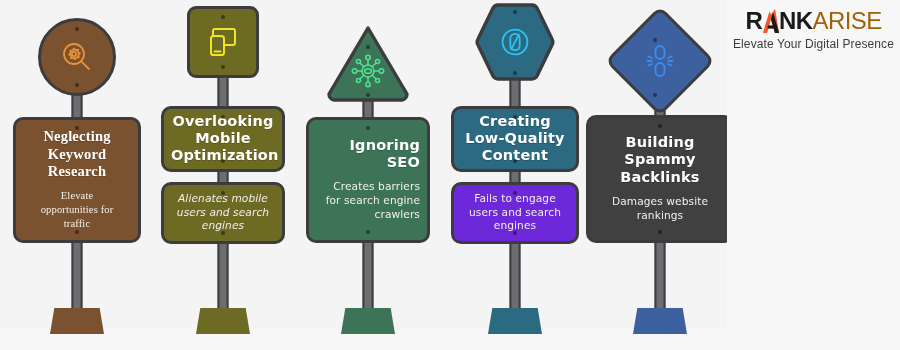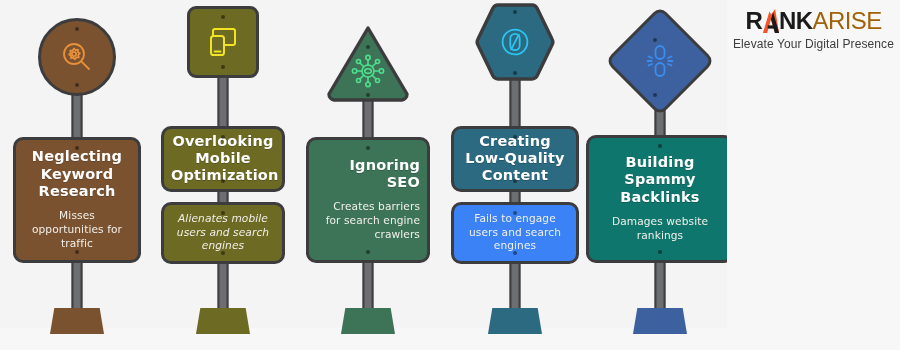--- a/index.html
+++ b/index.html
@@ -103,21 +103,20 @@
     left: 50%;
     transform: translateX(-50%);
     border: 3px solid #3c3c3e;
     border-radius: 10px;
     z-index: 2;
     text-align: center;
     padding: 9px 7px 10px;
     display: flex;
     flex-direction: column;
     justify-content: center;
-    margin-top: 20px;
   }
 
   .plate .title {
     color: #ffffff;
     font-weight: bold;
     font-size: 14.5px;
     line-height: 1.18;
     letter-spacing: .2px;
     text-shadow: 0 1px 0 rgba(0,0,0,.18);
   }
@@ -182,21 +181,21 @@
     letter-spacing: .1px;
   }
 </style>
 </head>
 <body>
 
 <div id="root">
 
   <div class="info-panel">
 
-    <div class="signpost" style="left:2px;">
+    <div class="signpost" style="left:2px;font-family:Liberation Serif, serif;">
       <div class="post" style="top:82px; height:248px;"></div>
       <div class="base" style="background:#7a5230;"></div>
 
       <div class="head head-circle" style="top:18px; background:#7a5230;">
         <div class="rivet top"></div>
         <div class="rivet bottom"></div>
         <div class="glyph-wrap">
           <svg class="glyph" width="36" height="36" viewBox="0 0 36 36" fill="none" stroke="#e8903a" stroke-width="1.8" stroke-linecap="round" stroke-linejoin="round">
             <circle cx="15" cy="15" r="10"></circle>
             <line x1="22.3" y1="22.3" x2="30" y2="30"></line>
@@ -208,21 +207,21 @@
 
       <div class="plate" style="top:117px; width:128px; height:126px; background:#7a5230;">
         <div class="rivet top"></div>
         <div class="rivet bottom"></div>
         <div class="title">
           <div>Neglecting</div>
           <div>Keyword</div>
           <div>Research</div>
         </div>
         <div class="desc spaced">
-          <div>Misses</div>
+          <div>Elevate</div>
           <div>opportunities for</div>
           <div>traffic</div>
         </div>
       </div>
     </div>
 
     <div class="signpost" style="left:148px;">
       <div class="post" style="top:70px; height:260px;"></div>
       <div class="base" style="background:#6d6a24;"></div>
 
@@ -330,21 +329,21 @@
       <div class="plate" style="top:106px; width:128px; height:66px; background:#2b6a80;">
         <div class="rivet top"></div>
         <div class="rivet bottom"></div>
         <div class="title">
           <div>Creating</div>
           <div>Low-Quality</div>
           <div>Content</div>
         </div>
       </div>
 
-      <div class="plate" style="top:182px; width:128px; height:62px; background:#3b82f6;">
+      <div class="plate" style="top:182px; width:128px; height:62px; background:#6d28d9;">
         <div class="rivet top"></div>
         <div class="rivet bottom"></div>
         <div class="desc">
           <div>Fails to engage</div>
           <div>users and search</div>
           <div>engines</div>
         </div>
       </div>
     </div>
 
@@ -362,21 +361,21 @@
             <line x1="4.5" y1="22.5" x2="8" y2="21"></line>
             <line x1="27.5" y1="13.5" x2="24" y2="15"></line>
             <line x1="28.4" y1="18" x2="24.4" y2="18"></line>
             <line x1="27.5" y1="22.5" x2="24" y2="21"></line>
           </svg>
         </div>
       </div>
       <div class="rivet" style="left:70px; top:38px;"></div>
       <div class="rivet" style="left:70px; top:93px;"></div>
 
-      <div class="plate" style="top:115px; width:148px; height:128px; background:#0f766e;">
+      <div class="plate" style="top:115px; width:148px; height:128px; background:#404040;">
         <div class="rivet top"></div>
         <div class="rivet bottom"></div>
         <div class="title">
           <div>Building</div>
           <div>Spammy</div>
           <div>Backlinks</div>
         </div>
         <div class="desc spaced">
           <div>Damages website</div>
           <div>rankings</div>

